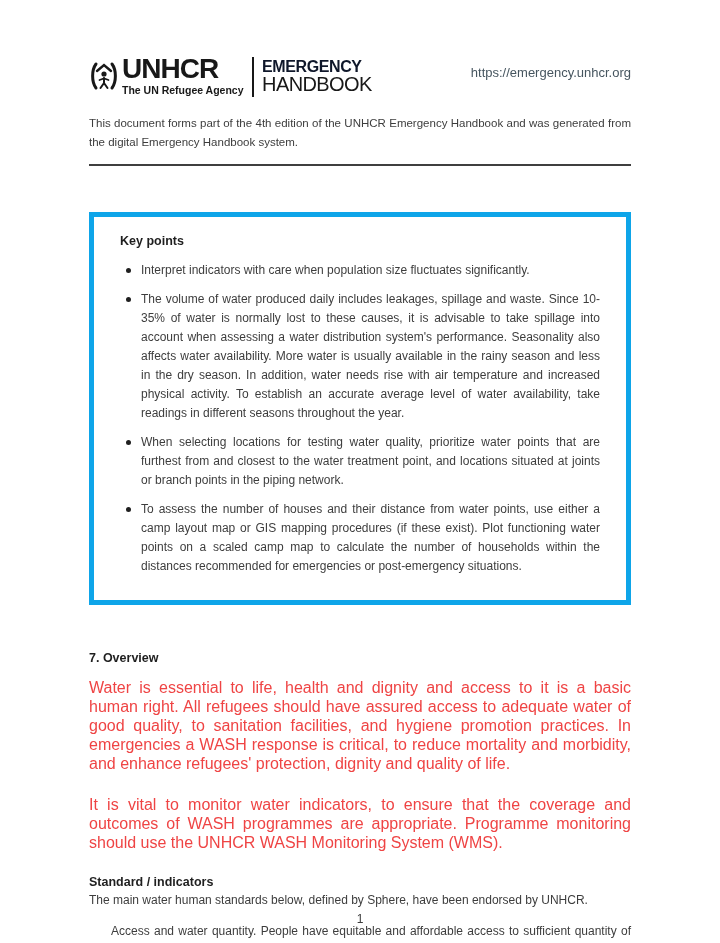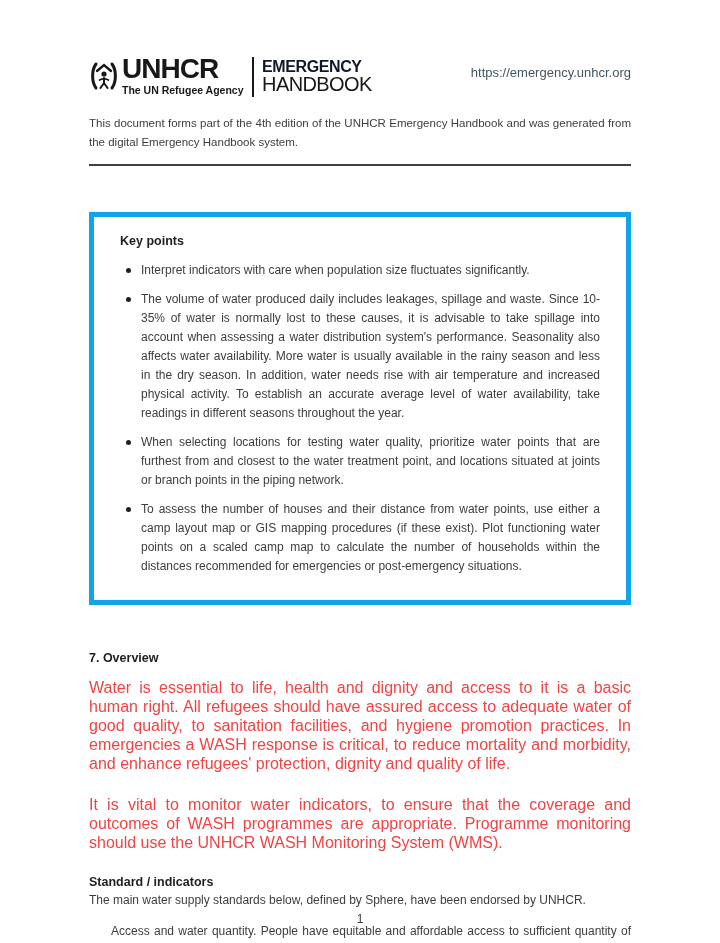--- a/index.html
+++ b/index.html
@@ -117,21 +117,21 @@
       <li><span class="bullet-dot"></span><span>To assess the number of houses and their distance from water points, use either a camp layout map or GIS mapping procedures (if these exist). Plot functioning water points on a scaled camp map to calculate the number of households within the distances recommended for emergencies or post-emergency situations.</span></li>
     </ul>
   </div>
 
   <div>
     <div class="section-heading">7. Overview</div>
     <p class="para">Water is essential to life, health and dignity and access to it is a basic human right. All refugees should have assured access to adequate water of good quality, to sanitation facilities, and hygiene promotion practices. In emergencies a WASH response is critical, to reduce mortality and morbidity, and enhance refugees' protection, dignity and quality of life.</p>
     <p class="para second">It is vital to monitor water indicators, to ensure that the coverage and outcomes of WASH programmes are appropriate. Programme monitoring should use the UNHCR WASH Monitoring System (WMS).</p>
 
     <div class="sub-heading">Standard / indicators</div>
-    <p class="sub-intro">The main water supply standards below, defined by Sphere, have been endorsed by UNHCR.</p>
+    <p class="sub-intro">The main water human standards below, defined by Sphere, have been endorsed by UNHCR.</p>
     <ul class="bullets outer">
       <li><span>Access and water quantity. People have equitable and affordable access to sufficient quantity of safe water to meet their drinking and domestic needs.</span></li>
     </ul>
   </div>
 
 </div>
 
 <div class="footer-page">1</div>
 
 </body></html>

